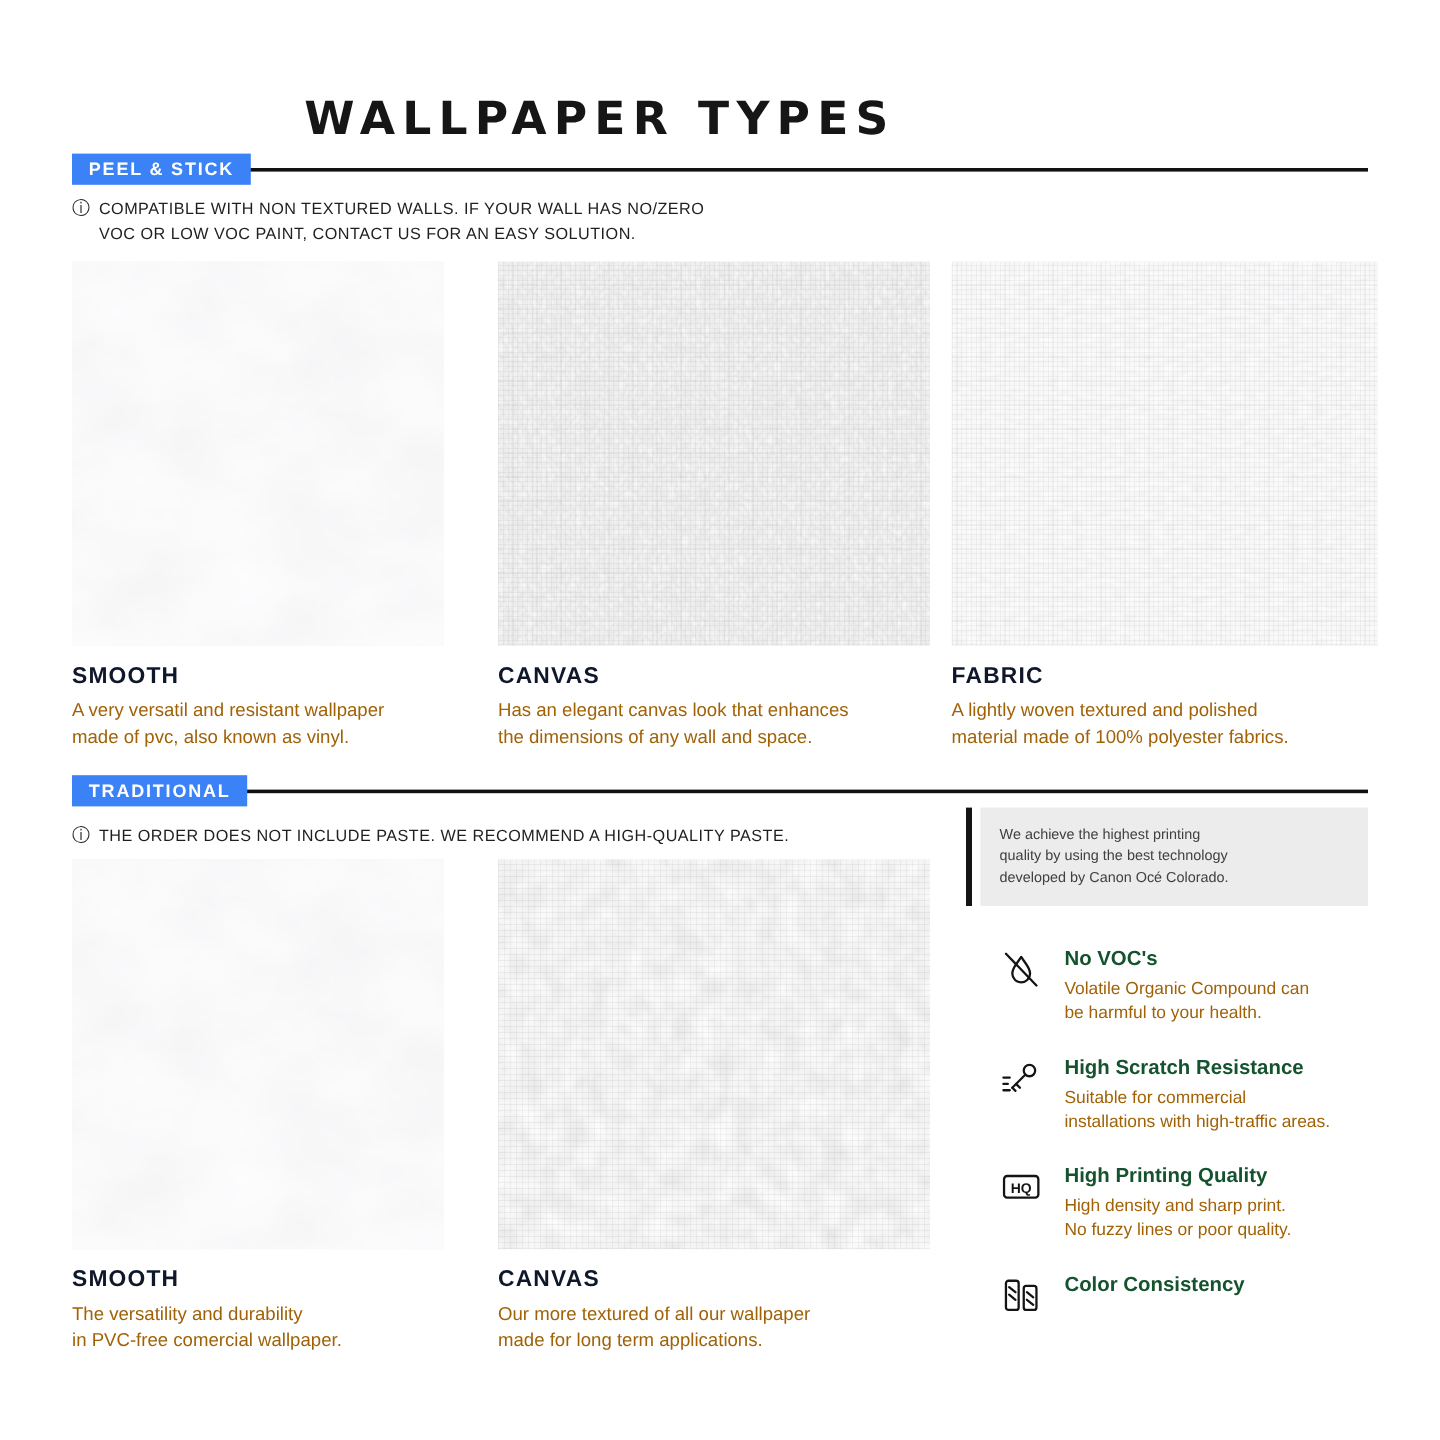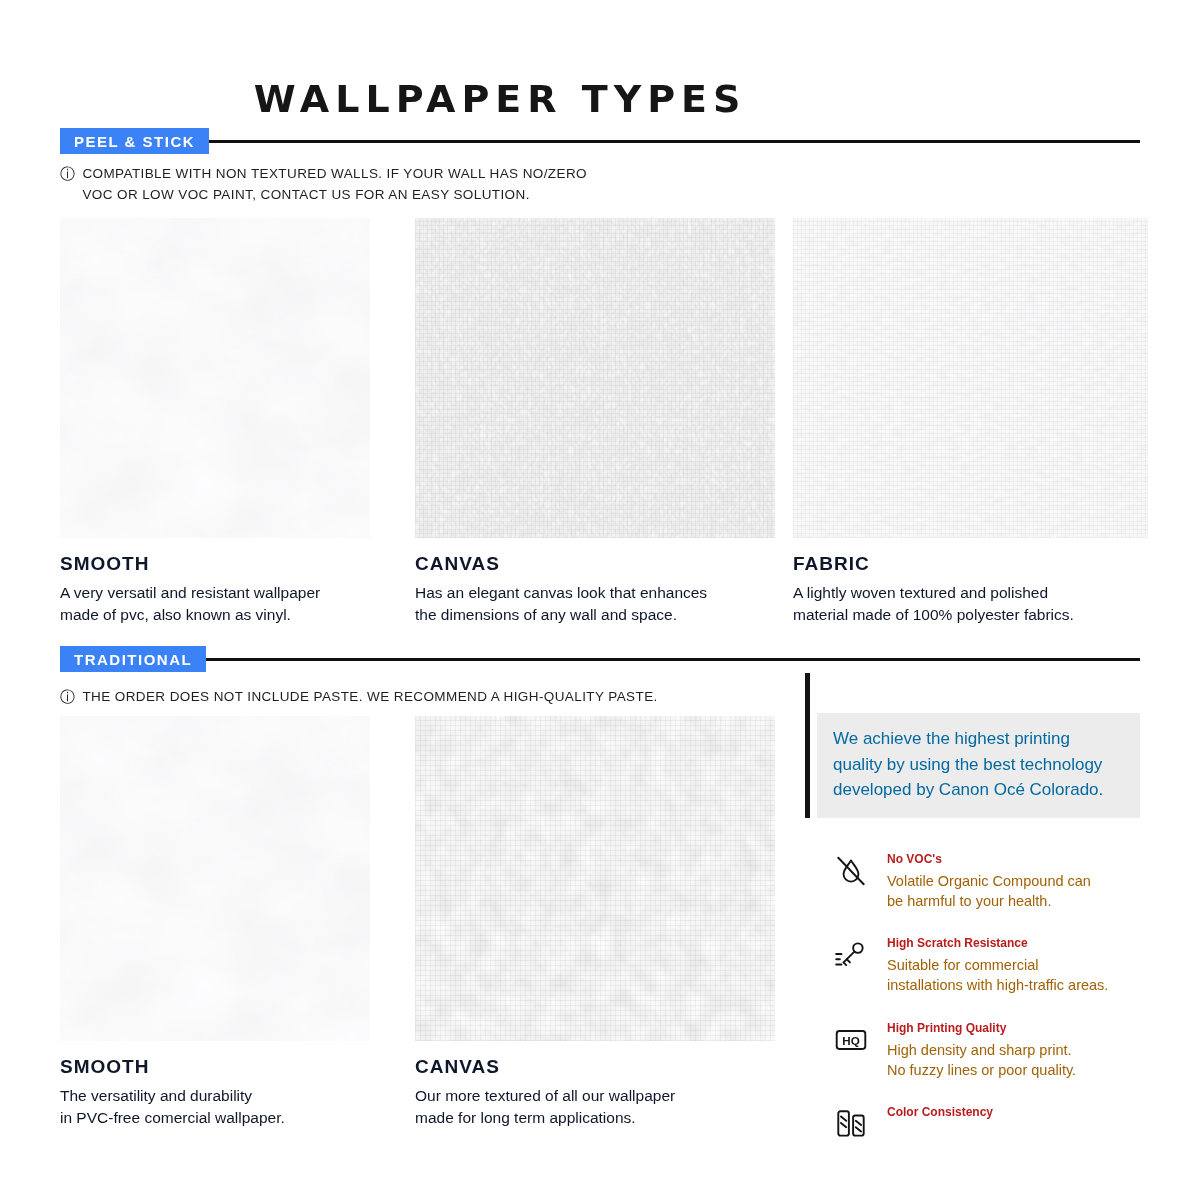--- a/index.html
+++ b/index.html
@@ -118,53 +118,52 @@
     margin-top: 15px;
     font-size: 19px;
     font-weight: 700;
     letter-spacing: 1px;
     color: #0f172a;
   }
   .card-desc {
     margin-top: 7px;
     font-size: 15.5px;
     line-height: 1.42;
-    color: #0f172a;
+    color: #a16207;
     white-space: pre-line;
   }
 
   
   .sidebar {
     position: absolute;
     left: 805px;
     top: 673px;
     width: 335px;
   }
   .quote { display: flex; align-items: stretch; }
   .quote-bar { width: 5px; background: #141414; flex: 0 0 5px; }
   .quote-box {
     flex: 1;
     margin-left: 7px;
     background: #ececec;
     padding: 13px 16px 15px 16px;
-    font-size: 17px;
+    font-size: 12px;
     line-height: 1.5;
-    color: #0369a1;
+    color: #404040;
     white-space: pre-line;
-    margin-top: 40px;
   }
 
   .features { margin-top: 34px; padding-left: 28px; }
   .feature { display: flex; gap: 18px; margin-bottom: 25px; }
   .feature-icon { flex: 0 0 36px; width: 36px; padding-top: 1px; }
   .feature-icon svg { display: block; }
   .feature-title {
-    font-size: 12px;
+    font-size: 17px;
     font-weight: 700;
-    color: #b91c1c;
+    color: #14532d;
     margin-bottom: 5px;
   }
   .feature-desc {
     font-size: 14.5px;
     line-height: 1.4;
     color: #a16207;
     white-space: pre-line;
   }
 
   .defs-svg { position: absolute; width: 0; height: 0; overflow: hidden; }

